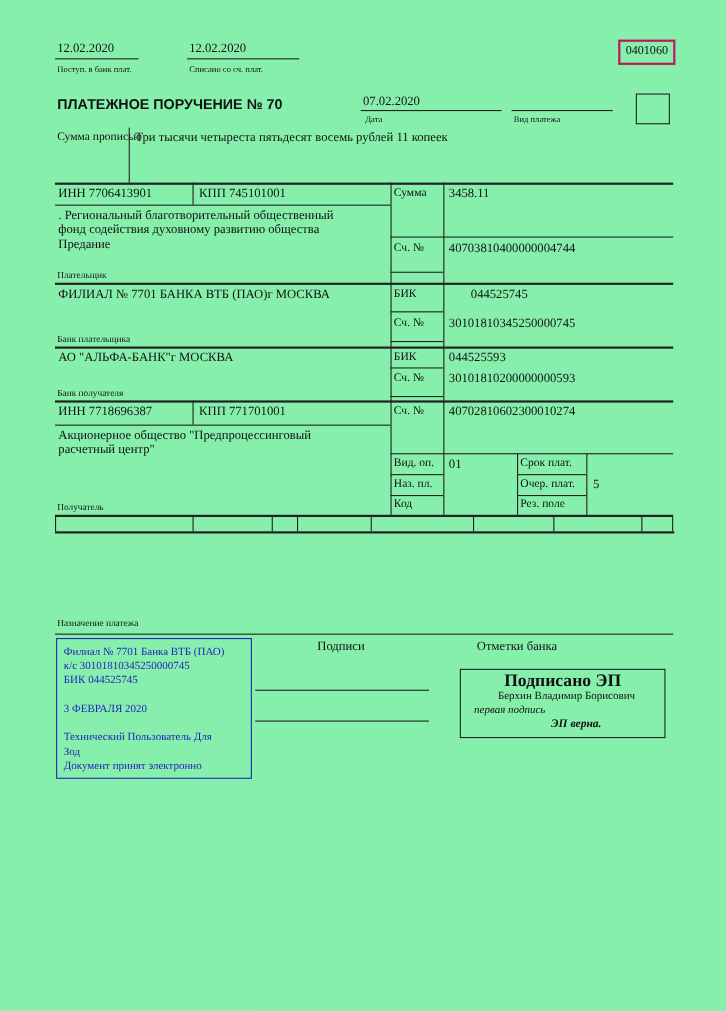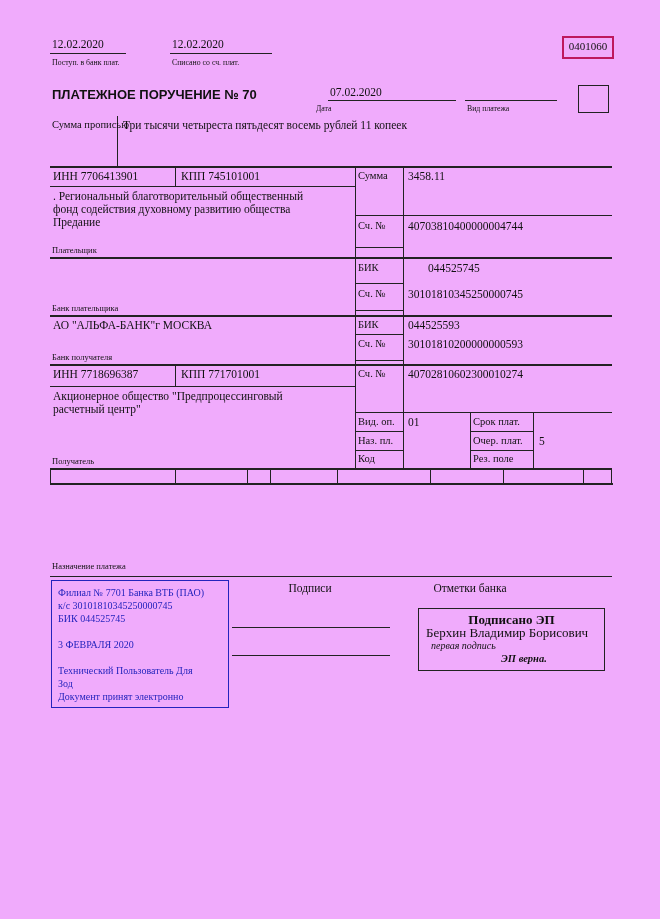--- a/index.html
+++ b/index.html
@@ -1,34 +1,34 @@
 <!DOCTYPE html>
 <html><head>
 <meta charset="utf-8">
 <style>
   html,body{margin:0;padding:0;background:#ffffff;}
-  #page{position:relative;width:660px;height:919px;background:#f0abfc;
+  #page{position:relative;width:660px;height:919px;background:#86efac;
         font-family:"Liberation Serif","DejaVu Serif",serif;color:#111;overflow:hidden;}
   .abs{position:absolute;}
   .t{font-size:11.5px;line-height:13px;white-space:nowrap;}
   .wrap{white-space:normal;}
   .lbl{font-size:8.5px;line-height:10px;white-space:nowrap;}
   .tiny{font-size:7.8px;line-height:9px;white-space:nowrap;}
   .cell-lbl{font-size:10.5px;line-height:12px;white-space:nowrap;}
   .hline{position:absolute;background:#222;height:1px;}
   .hline2{position:absolute;background:#222;height:2px;}
   .vline{position:absolute;background:#222;width:1px;}
   .title{font-family:"Liberation Sans","DejaVu Sans",sans-serif;font-weight:bold;font-size:13px;white-space:nowrap;}
   .codebox{border:2px solid #be185d;text-align:center;font-size:11px;line-height:17px;}
   .sqbox{border:1px solid #222;}
   .stamp{border:1px solid #2424bd;color:#2424bd;padding:5px 6px;box-sizing:border-box;}
   .stamp-line{font-size:10px;line-height:13px;min-height:13px;white-space:nowrap;}
   .epbox{border:1px solid #222;box-sizing:border-box;padding-top:4px;}
-  .ep-title{font-size:13px;font-weight:bold;text-align:center;line-height:13px;}
-  .ep-name{font-size:13px;line-height:13px;padding-left:7px;}
+  .ep-title{font-size:16px;font-weight:bold;text-align:center;line-height:13px;}
+  .ep-name{font-size:10px;line-height:13px;padding-left:7px;text-align:center;}
   .ep-kind{font-size:10px;font-style:italic;line-height:13px;padding-left:12px;}
   .ep-ok{font-size:10.5px;font-weight:bold;line-height:13px;padding-left:82px;font-style:italic;}
   .center{text-align:center;}
   .cells{position:absolute;display:flex;border-left:1px solid #222;}
   .cells>div{border-right:1px solid #222;height:100%;box-sizing:border-box;}
 </style>
 </head>
 <body>
 
 <div id="page">
@@ -39,21 +39,21 @@
 
   <div class="abs t" style="left:172px;top:38px;">12.02.2020</div>
   <div class="hline" style="left:170px;top:53px;width:102px;"></div>
   <div class="abs tiny" style="left:172px;top:58px;">Списано со сч. плат.</div>
 
   <div class="abs codebox" style="left:562px;top:36px;width:48px;height:19px;">0401060</div>
 
   <div class="abs title" style="left:52px;top:87px;">ПЛАТЕЖНОЕ ПОРУЧЕНИЕ № 70</div>
   <div class="abs t" style="left:330px;top:86px;">07.02.2020</div>
   <div class="hline" style="left:328px;top:100px;width:128px;"></div>
-  <div class="abs tiny" style="left:316px;top:104px;text-align:right;">Дата</div>
+  <div class="abs tiny" style="left:332px;top:104px;text-align:right;">Дата</div>
   <div class="hline" style="left:465px;top:100px;width:92px;"></div>
   <div class="abs tiny" style="left:467px;top:104px;">Вид платежа</div>
   <div class="abs sqbox" style="left:578px;top:85px;width:29px;height:26px;"></div>
 
   <div class="vline" style="left:117px;top:116px;height:50px;"></div>
   <div class="abs cell-lbl wrap" style="left:52px;top:119px;width:58px;">Сумма прописью</div>
   <div class="abs t" style="left:123px;top:119px;">Три тысячи четыреста пятьдесят восемь рублей 11 копеек</div>
 
   <div class="hline2" style="left:50px;top:166px;width:562px;"></div>
   <div class="hline" style="left:50px;top:186px;width:305px;"></div>
@@ -84,20 +84,21 @@
   <div class="abs t" style="left:53px;top:170px;">ИНН 7706413901</div>
   <div class="abs t" style="left:181px;top:170px;">КПП 745101001</div>
   <div class="abs cell-lbl" style="left:358px;top:170px;">Сумма</div>
   <div class="abs t" style="left:408px;top:170px;">3458.11</div>
 
   <div class="abs t wrap" style="left:53px;top:190px;width:258px;">. Региональный благотворительный общественный фонд содействия духовному развитию общества Предание</div>
   <div class="abs cell-lbl" style="left:358px;top:220px;">Сч. №</div>
   <div class="abs t" style="left:408px;top:220px;">40703810400000004744</div>
   <div class="abs lbl" style="left:52px;top:245px;">Плательщик</div>
 
+  <div class="abs t" style="left:53px;top:262px;">ФИЛИАЛ № 7701 БАНКА ВТБ (ПАО)г МОСКВА</div>
   <div class="abs cell-lbl" style="left:358px;top:262px;">БИК</div>
   <div class="abs t" style="left:408px;top:262px;padding-left:20px;">044525745</div>
   <div class="abs cell-lbl" style="left:358px;top:288px;">Сч. №</div>
   <div class="abs t" style="left:408px;top:288px;">30101810345250000745</div>
   <div class="abs lbl" style="left:52px;top:303px;">Банк плательщика</div>
 
   <div class="abs t" style="left:53px;top:319px;">АО "АЛЬФА-БАНК"г МОСКВА</div>
   <div class="abs cell-lbl" style="left:358px;top:319px;">БИК</div>
   <div class="abs t" style="left:408px;top:319px;">044525593</div>
   <div class="abs cell-lbl" style="left:358px;top:338px;">Сч. №</div>

